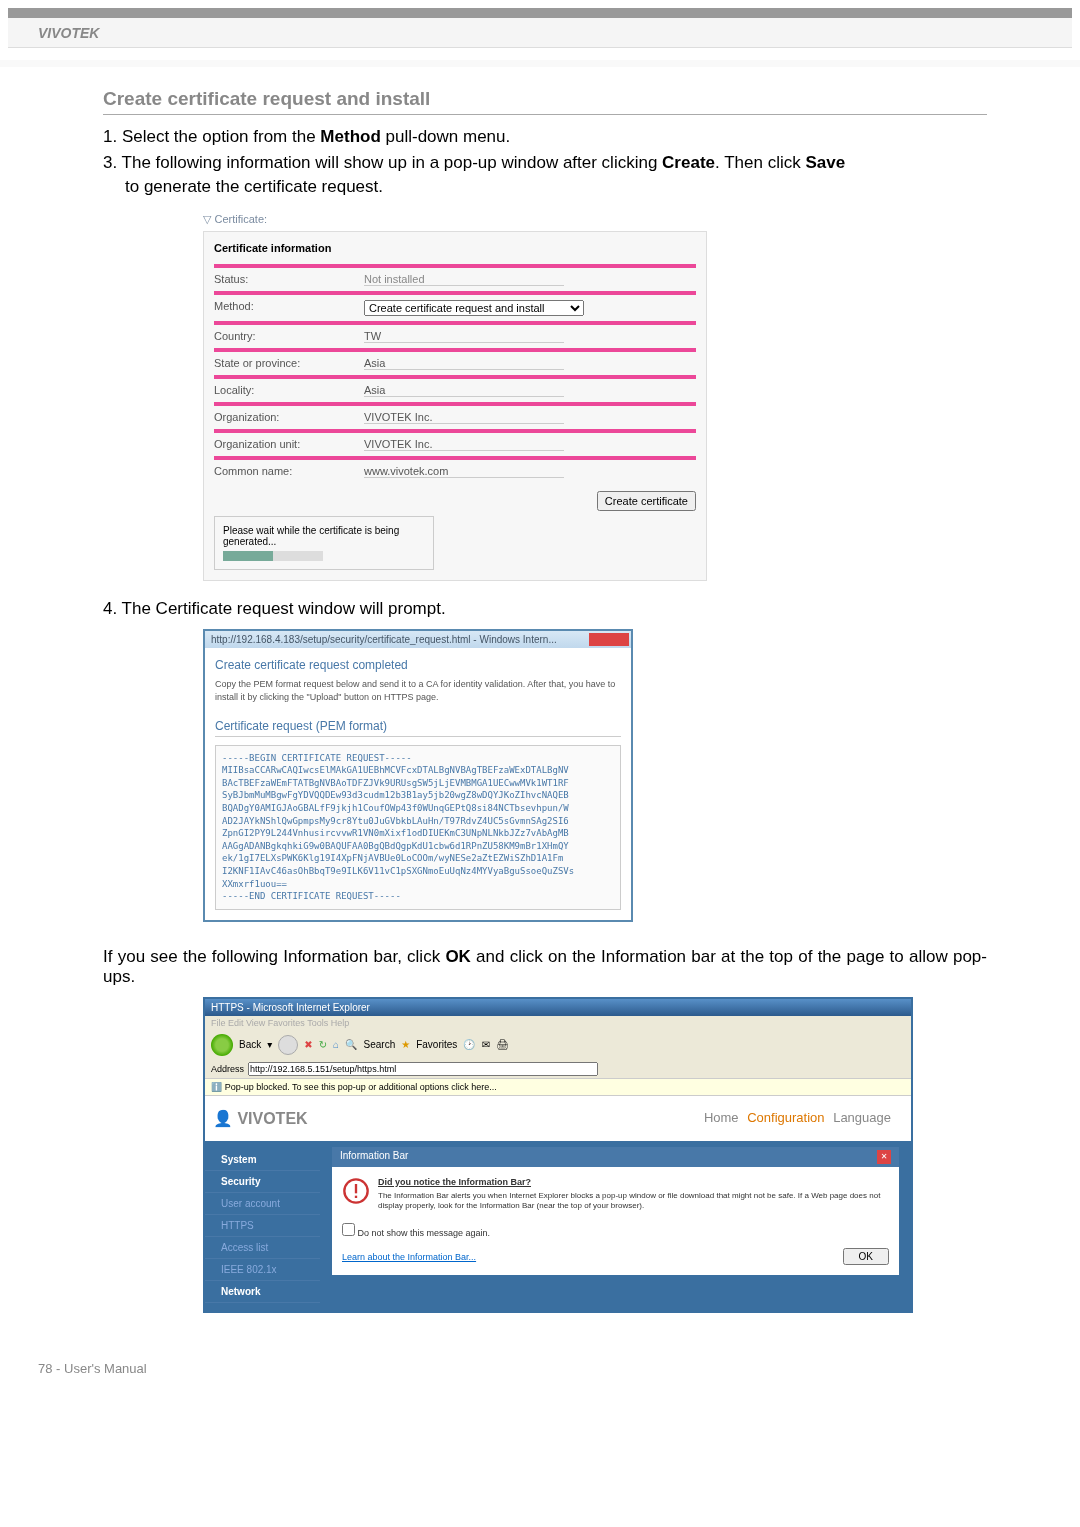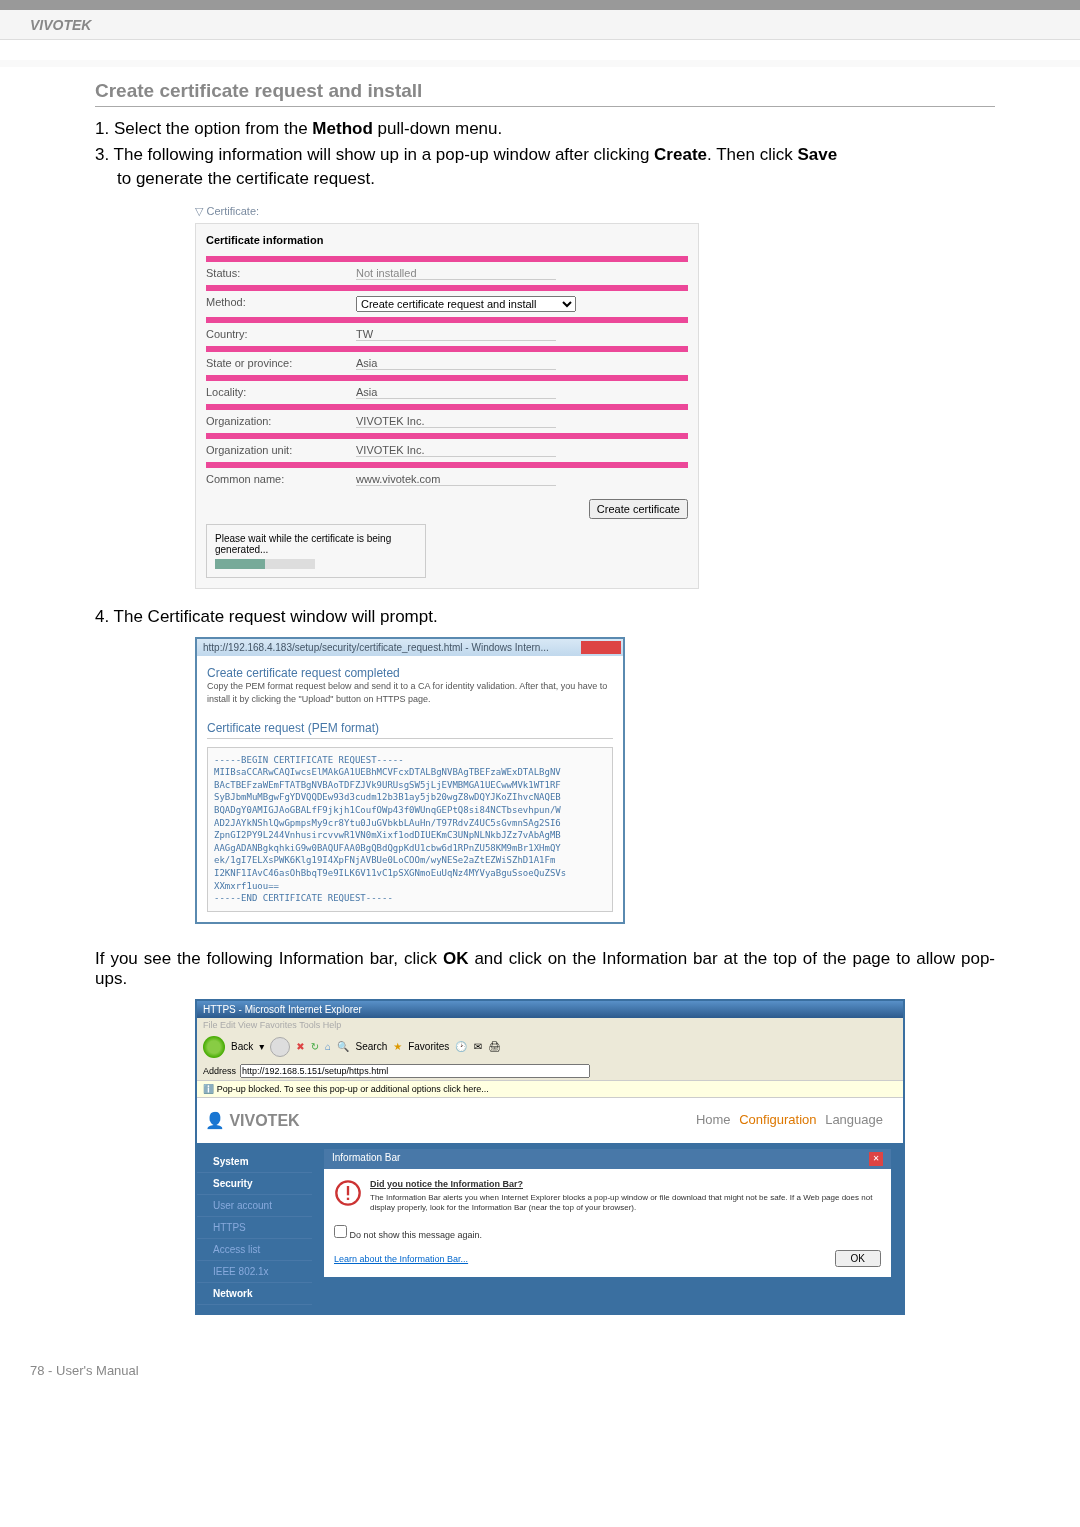--- a/index.html
+++ b/index.html
@@ -1,44 +1,44 @@
 <!DOCTYPE html>
 <html><head>
   <meta charset="utf-8">
   <style>
     * { margin: 0; padding: 0; box-sizing: border-box; }
     body { font-family: Arial, sans-serif; background: #fff; width: 1080px; margin: 0 auto; }
-    .page { padding: 0; background: linear-gradient(to bottom, #fff 60px, #f9f9f9 60px, #f9f9f9 67px, #fff 67px); }
+    .page { padding: 8px; background: linear-gradient(to bottom, #fff 60px, #f9f9f9 60px, #f9f9f9 67px, #fff 67px); }
     .header-stripe { height: 10px; background: #999; }
     .header-bar { height: 30px; background: #f5f5f5; border-bottom: 1px solid #ddd; padding: 6px 30px; }
     .header-brand { color: #888; font-size: 14px; font-style: italic; font-weight: bold; }
     .content { padding: 40px 85px 30px 95px; }
     .section-title { color: #888; font-size: 19px; font-weight: bold; border-bottom: 1px solid #aaa; padding-bottom: 4px; margin-bottom: 10px; }
     .instructions { font-size: 17px; line-height: 1.4; margin-bottom: 10px; }
     .instructions p { margin-bottom: 2px; }
     .cert-panel { margin-left: 100px; width: 504px; margin-top: 15px; }
     .cert-expand { color: #7a8ba0; font-size: 11px; cursor: pointer; }
     .cert-expand::before { content: "▽ "; color: #7a8ba0; }
     .cert-info-box { border: 1px solid #ddd; background: #f7f7f7; padding: 10px; margin-top: 5px; font-size: 11px; }
     .cert-info-title { font-weight: bold; margin-bottom: 10px; }
-    .cert-row { display: flex; padding: 5px 0; border-top: 6px solid #ec4899; }
+    .cert-row { display: flex; padding: 5px 0; border-top: 4px solid #ec4899; }
     .cert-label { width: 150px; color: #555; }
     .cert-value { width: 200px; color: #555; border-bottom: 1px solid #ccc; }
     .cert-value-status { color: #888; }
     .cert-select { width: 220px; font-size: 11px; }
     .cert-button-row { text-align: right; margin-top: 8px; }
     .cert-button { font-size: 11px; padding: 2px 6px; }
     .cert-wait { border: 1px solid #ccc; padding: 8px; width: 220px; margin-top: 5px; font-size: 10px; }
     .cert-progress { width: 100px; height: 10px; background: linear-gradient(to right, #7a9 50%, #ddd 50%); margin-top: 4px; }
     .step4 { font-size: 17px; margin: 18px 0 10px 0; }
     .popup-window { margin-left: 100px; width: 430px; border: 2px solid #5a8ab0; background: #fff; font-size: 11px; }
     .popup-titlebar { background: linear-gradient(to bottom, #d8e8f5, #c0d8ed); padding: 3px 6px; color: #456; font-size: 10px; position: relative; }
     .popup-close { position: absolute; right: 2px; top: 2px; width: 40px; height: 13px; background: #d44; }
     .popup-body { padding: 10px; }
-    .popup-heading { color: #4878a8; font-size: 12px; }
+    .popup-heading { color: #4878a8; font-size: 12px; margin-bottom: 6px; }
     .popup-inst { font-size: 9px; color: #555; margin-bottom: 15px; line-height: 1.4; }
     .popup-pem-title { color: #4878a8; font-size: 12px; border-bottom: 1px solid #ccc; padding-bottom: 3px; margin-bottom: 8px; }
     .popup-pem { border: 1px solid #ccc; background: #fafafa; padding: 6px; font-family: monospace; font-size: 9px; color: #4878a8; word-break: break-all; line-height: 1.4; }
     .info-bar-text { font-size: 17px; text-align: justify; margin: 25px 0 10px 0; }
     .ie-window { margin-left: 100px; width: 710px; border: 2px solid #3a6fa0; font-size: 10px; }
     .ie-titlebar { background: linear-gradient(to bottom, #5890c8, #2c5a8c); color: #fff; padding: 3px 6px; font-size: 10px; }
     .ie-menubar { background: #ece9d8; padding: 2px 6px; color: #aaa; font-size: 9px; }
     .ie-toolbar { background: #ece9d8; padding: 4px 6px; display: flex; align-items: center; gap: 6px; }
     .ie-back { width: 22px; height: 22px; border-radius: 50%; background: radial-gradient(circle, #8c4 40%, #4a0 70%); }
     .ie-fwd { width: 20px; height: 20px; border-radius: 50%; background: #ddd; border: 1px solid #aaa; }

